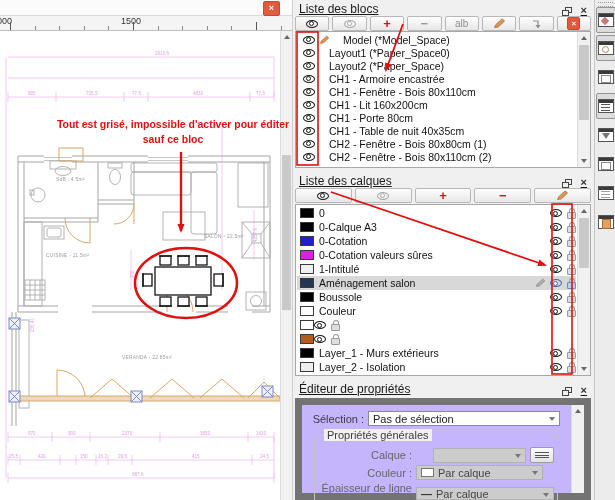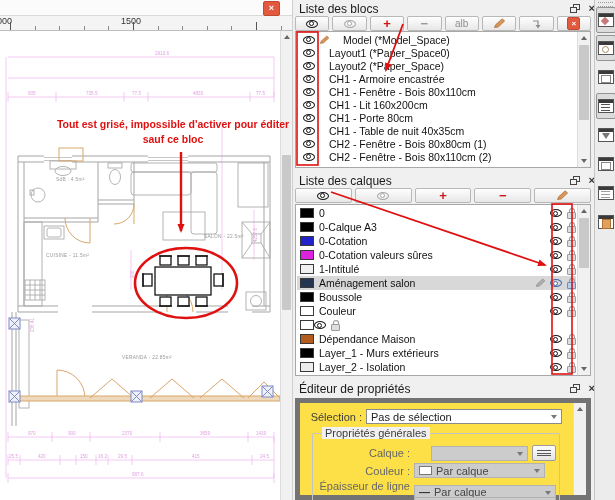--- a/index.html
+++ b/index.html
@@ -27,22 +27,22 @@
   .vsb { position:absolute; background:#f1f1f1; border-left:1px solid #ddd; z-index:4; }
   .sb-btn { position:absolute; left:0; width:100%; height:12px; display:flex; align-items:center; justify-content:center; }
   .tri-up   { width:0; height:0; border-left:3px solid transparent; border-right:3px solid transparent; border-bottom:4px solid #666; }
   .tri-down { width:0; height:0; border-left:3px solid transparent; border-right:3px solid transparent; border-top:4px solid #666; }
   .sb-thumb { position:absolute; left:1px; right:1px; background:#c9c9c9; border-radius:1px; }
 
   
   .side { position:absolute; left:292px; top:0; width:302px; height:500px; background:#f0f0f0;
           border-left:1px solid #cfcfcf; }
   .panel { position:absolute; left:0; width:302px; }
-  .ptitle { position:absolute; left:6px; top:1px; right:0; height:15px; display:flex; align-items:center;
-            font-size:12px; color:#1a1a1a; }
+  .ptitle { position:absolute; left:6px; top:1px; right:8px; height:15px; display:flex; align-items:flex-end;
+            font-size:12px; color:#1a1a1a;text-decoration:underline; }
   .ptitle .sp { flex:1; }
   .flt { position:relative; width:10px; height:9px; margin-right:9px; }
   .flt::before { content:""; position:absolute; right:0; top:0; width:5px; height:4px; border:1px solid #444; }
   .flt::after  { content:""; position:absolute; left:0; bottom:0; width:5px; height:4px; border:1px solid #444; background:#f0f0f0; }
   .pclose { font-size:11px; font-weight:bold; color:#333; line-height:1; }
   .ptoolbar { position:absolute; left:2px; right:4px; display:flex; gap:3px; }
   .tbtn { flex:1; height:15px; background:linear-gradient(#fefefe,#e7e7e7); border:1px solid #b8b8b8;
           border-radius:2px; display:flex; align-items:center; justify-content:center; padding:0;
           font-family:"Liberation Sans",sans-serif; }
   .tbtn .plus  { color:#cc1515; font-size:13px; font-weight:bold; line-height:1; }
@@ -74,21 +74,21 @@
   .btxt { margin-left:14px; white-space:nowrap; }
   .crow { position:absolute; left:1px; right:14px; height:14px; display:flex; align-items:center;
           font-size:10.5px; color:#111; }
   .crow.sel { background:#d8d8d8; }
   .crow .swatch { margin-left:3px; }
   .ctxt { margin-left:5px; flex:1; white-space:nowrap; overflow:hidden; }
   .pencil-mini { flex:none; margin-right:4px; }
   .overlay { position:absolute; left:0; top:0; pointer-events:none; z-index:8; }
 
   
-  .pbox { position:absolute; left:2px; right:4px; top:18px; bottom:0; background:#fde047; border:5px solid #737373; }
+  .pbox { position:absolute; left:2px; right:4px; top:18px; bottom:0; background:#c4b5fd; border:7px solid #737373; }
   .prow { position:absolute; display:flex; align-items:center; font-size:11px; color:#222; }
   .plabel { text-align:right; color:#3c3c3c; }
   .plabel.dim { color:#666; }
   .combo { position:relative; height:15px; border:1px solid #8a8a8a; background:#fff; display:flex;
            align-items:center; font-size:11px; color:#222; padding-left:4px; box-sizing:border-box; }
   .combo.dis { background:#cccccc; border-color:#b2b2b2; color:#454545; }
   .chev { position:absolute; right:4px; top:5px; width:0; height:0; border-left:3.5px solid transparent;
           border-right:3.5px solid transparent; border-top:4px solid #777; }
   .mini-swatch { width:11px; height:7px; background:#fff; border:1px solid #777; margin-right:4px; flex:none; }
   .lwdash { margin-right:4px; color:#333; font-weight:bold; }
@@ -467,21 +467,20 @@
             <span class="eye"></span>
             <span class="lock" style="margin-left:5px"></span>
           </div>
         <div class="crow" style="top:113px">
             <span class="swatch" style="background-color: rgb(255, 255, 255);"></span>
             <span class="eye"></span>
             <span class="lock" style="margin-left:5px"></span>
           </div>
         <div class="crow" style="top:127px">
             <span class="swatch" style="background-color: rgb(179, 92, 30);"></span>
-            <span class="ctxt">Dépendance Maison</span>
             <span class="eye"></span>
             <span class="lock" style="margin-left:5px"></span>
           </div>
         <div class="crow" style="top:141px">
             <span class="swatch" style="background-color: rgb(0, 0, 0);"></span>
             <span class="ctxt">Layer_1 - Murs extérieurs</span>
             <span class="eye"></span>
             <span class="lock" style="margin-left:5px"></span>
           </div>
         <div class="crow" style="top:155px">

